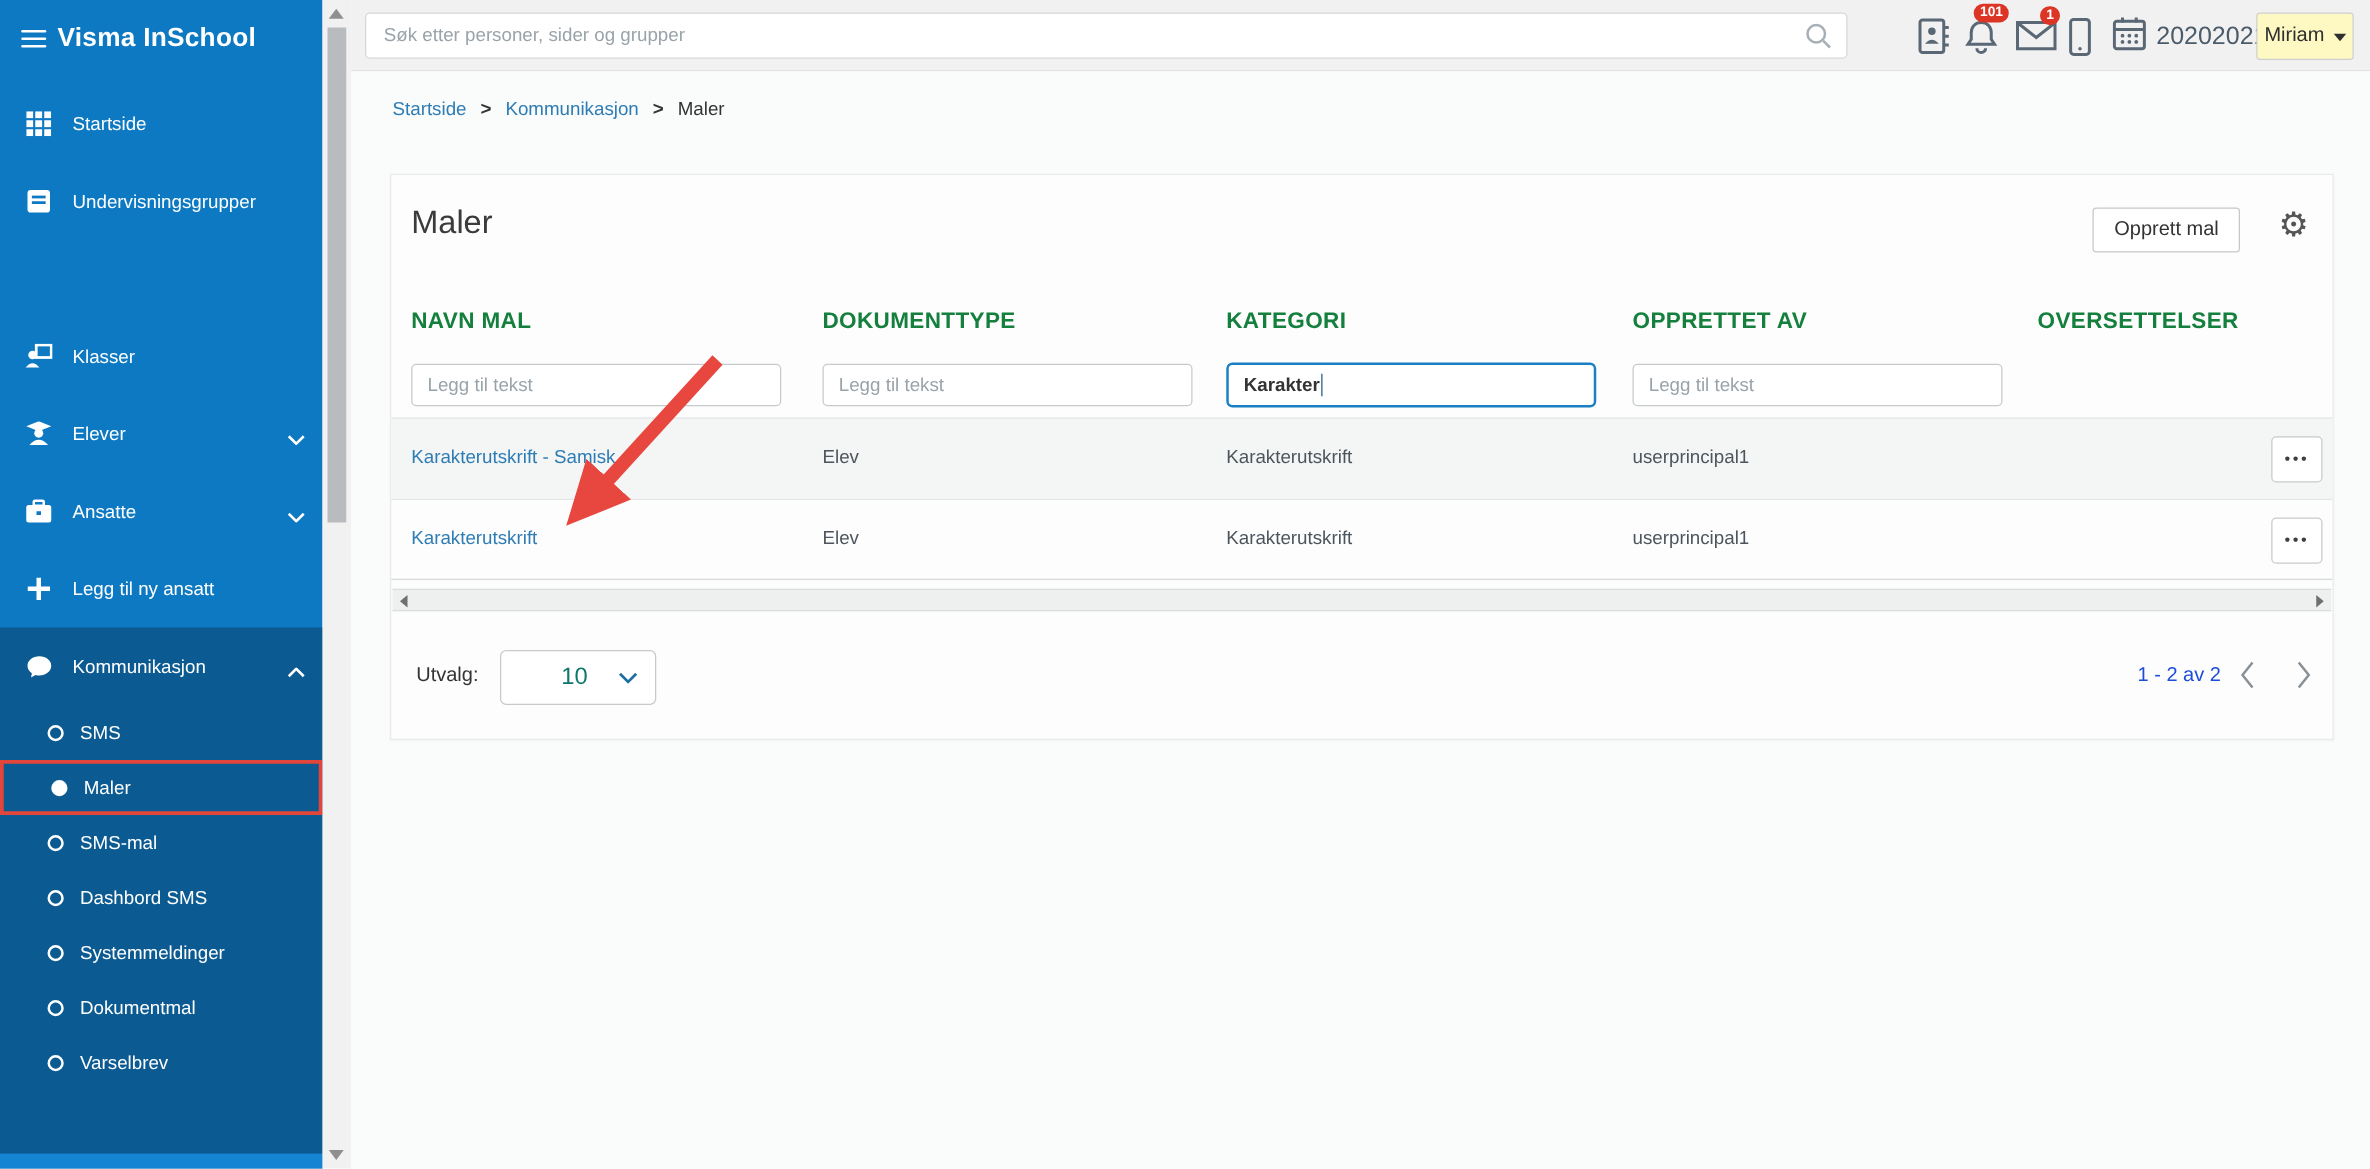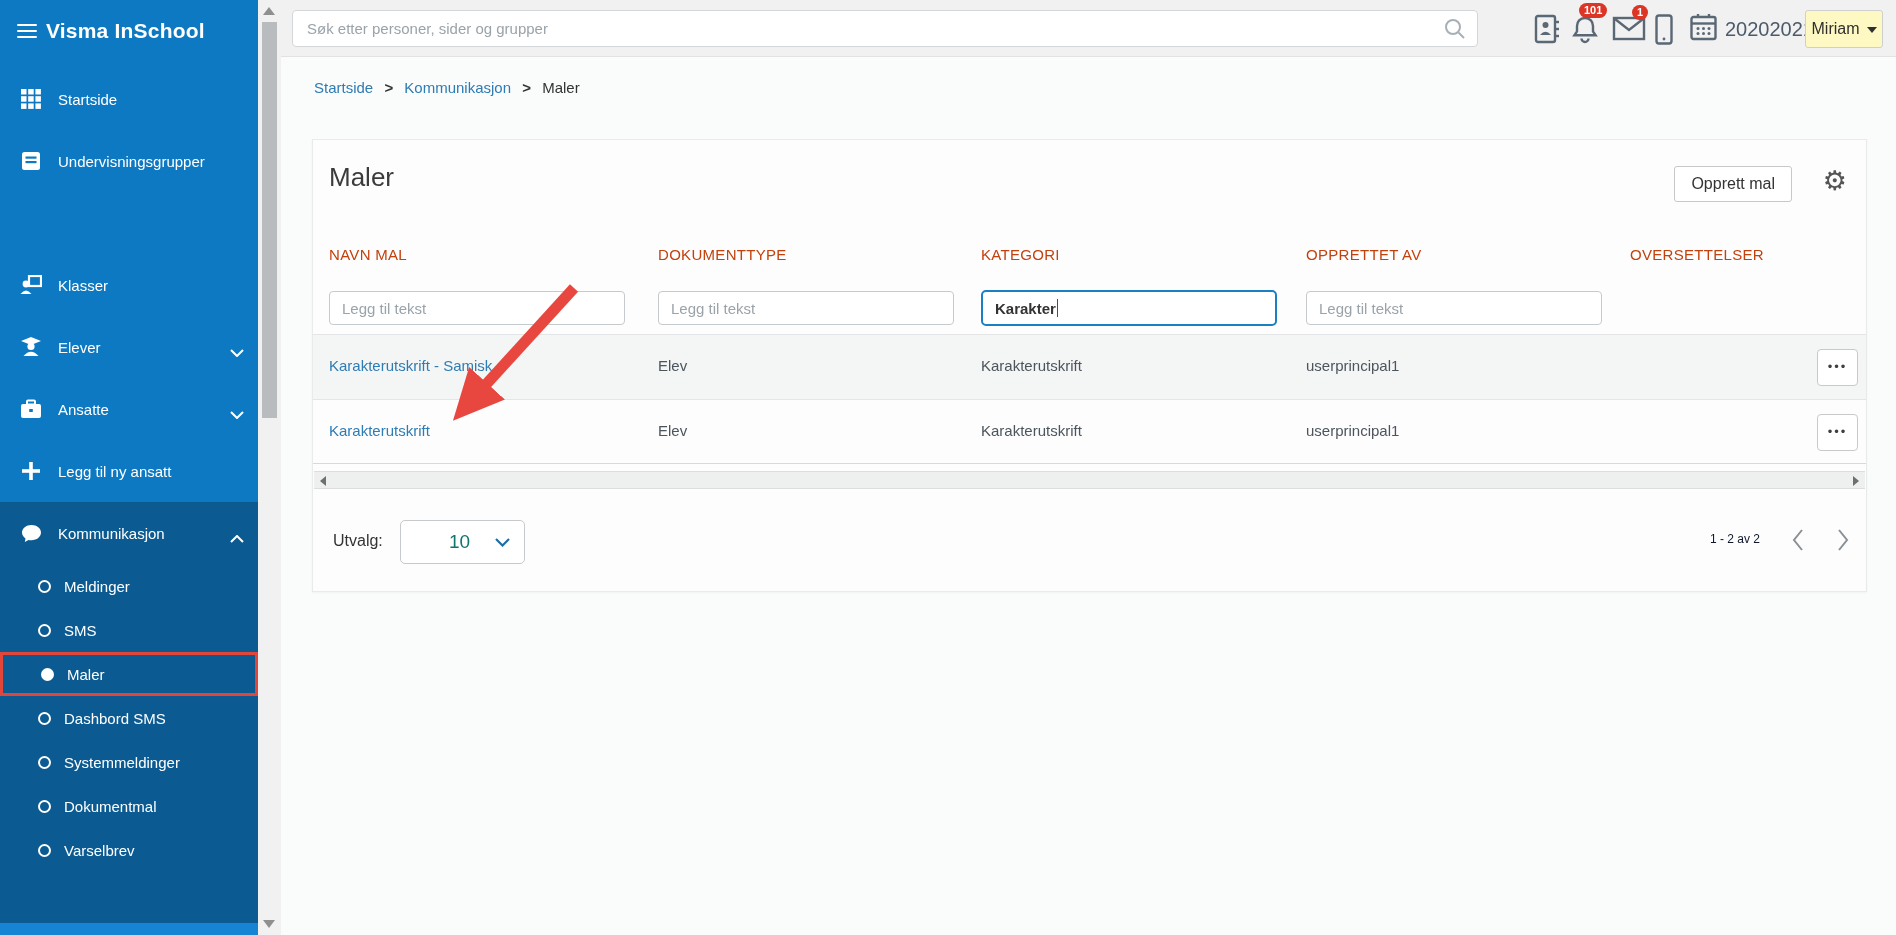--- a/index.html
+++ b/index.html
@@ -56,21 +56,21 @@
   .crumb-current { color:#333; }
 
   .card { position:absolute; left:31px; top:82px; width:1555px; height:453px; background:#fdfdfe; border:1px solid #e9eaeb; box-shadow:0 1px 2px rgba(0,0,0,.04); }
   .page-title { position:absolute; left:16px; top:22px; font-size:26px; font-weight:300; color:#3b3b3b; }
   .create-btn { position:absolute; right:74px; top:26px; height:36px; padding:0 16px; background:#fff; border:1px solid #c8c8c8; border-radius:3px; font-size:16px; color:#333; font-family:inherit; cursor:pointer; }
   .gear { position:absolute; right:19px; top:27px; font-family:"DejaVu Sans",sans-serif; font-size:27px; color:#555; line-height:1; cursor:pointer; }
 
   .col { position:absolute; }
   .c0 { left:16px; }  .c1 { left:345px; } .c2 { left:668px; } .c3 { left:993px; } .c4 { left:1317px; }
   .th-row { position:absolute; top:106px; left:0; width:100%; height:20px; }
-  .th { font-size:15px; font-weight:400; color:#c2410c; letter-spacing:.3px; }
+  .th { font-size:18px; font-weight:700; color:#15803d; letter-spacing:.3px; }
   .filter-row { position:absolute; top:151px; left:0; width:100%; height:34px; }
   .filter-input { position:absolute; width:296px; height:34px; border:1px solid #c6cacc; border-radius:4px; background:#fff; padding:0 12px; font-size:15px; color:#333; font-family:inherit; outline:none; }
   .filter-input::placeholder { color:#9aa3aa; }
   .filter-focused { position:absolute; width:296px; height:36px; top:-1px; border:2px solid #1b7fc4; border-radius:5px; background:#fff; display:flex; align-items:center; padding:0 12px; font-size:15px; color:#333;font-weight:bold; }
   .caret-line { display:inline-block; width:1.5px; height:18px; background:#1b5e86; margin-left:1px; }
 
   .trow { position:absolute; left:0; width:1553px; height:65px; }
   .trow.striped { background:#f4f5f5; }
   .row1 { top:194px; border-top:1px solid #e3e5e6; }
   .row2 { top:259px; border-top:1px solid #e3e5e6; border-bottom:1px solid #d7d9da; }
@@ -81,21 +81,21 @@
   .hscroll { position:absolute; left:1px; top:331px; width:1551px; height:18px; background:#eeefef; border-top:1px solid #dcdddd; border-bottom:1px solid #dcdddd; cursor:pointer; }
   .hs-arrow { position:absolute; top:4px; width:0; height:0; border-top:5px solid transparent; border-bottom:5px solid transparent; }
   .hs-arrow.left { left:6px; border-right:6px solid #6f6f6f; }
   .hs-arrow.right { right:6px; border-left:6px solid #6f6f6f; }
 
   .pager { position:absolute; left:0; top:366px; width:1553px; height:70px; }
   .sel-label { position:absolute; left:20px; top:26px; font-size:16px; color:#333; }
   .page-size { position:absolute; left:87px; top:14px; width:125px; height:44px; background:#fff; border:1px solid #c6cacc; border-radius:5px; display:flex; align-items:center; cursor:pointer; }
   .page-size-value { margin-left:48px; font-size:19px; color:#0f766e; }
   .page-size svg { position:absolute; right:14px; top:17px; }
-  .range-text { position:absolute; left:1397px; top:26px; font-size:12px; color:#0f172a; }
+  .range-text { position:absolute; left:1397px; top:26px; font-size:16px; color:#1d4ed8; }
   .pg-chev { position:absolute; top:22px; width:24px; height:26px; cursor:pointer; }
   .pg-prev { left:1478px; } .pg-next { left:1523px; }
 
   .arrow-overlay { position:absolute; left:0; top:0; width:1896px; height:935px; pointer-events:none; z-index:50; }
 </style>
 </head>
 <body>
 
 <div class="app">
 
@@ -203,29 +203,29 @@
         <span class="nlabel">Kommunikasjon</span>
         <span class="nav-chevron">
           <svg width="14" height="8">
               <polyline points="1,7 7,1 13,7" fill="none" stroke="#fff" stroke-width="2"></polyline>
             </svg>
         </span>
       </div>
 
       <div class="sub-item">
         <span class="bullet"></span>
-        <span class="sub-label">Meldinger</span>
-      </div>
-      <div class="sub-item">
-        <span class="bullet"></span>
         <span class="sub-label">SMS</span>
       </div>
       <div class="sub-item highlighted">
         <span class="bullet filled"></span>
         <span class="sub-label">Maler</span>
+      </div>
+      <div class="sub-item">
+        <span class="bullet"></span>
+        <span class="sub-label">SMS-mal</span>
       </div>
       <div class="sub-item">
         <span class="bullet"></span>
         <span class="sub-label">Dashbord SMS</span>
       </div>
       <div class="sub-item">
         <span class="bullet"></span>
         <span class="sub-label">Systemmeldinger</span>
       </div>
       <div class="sub-item">

